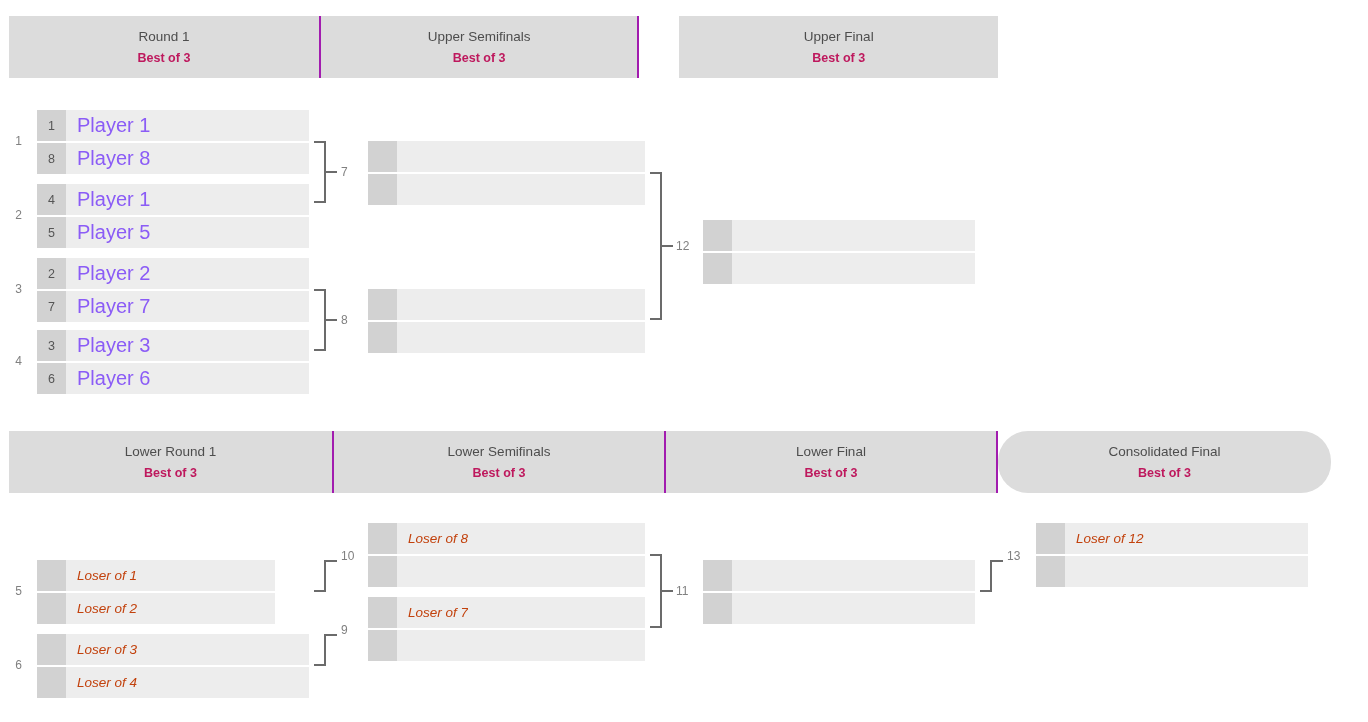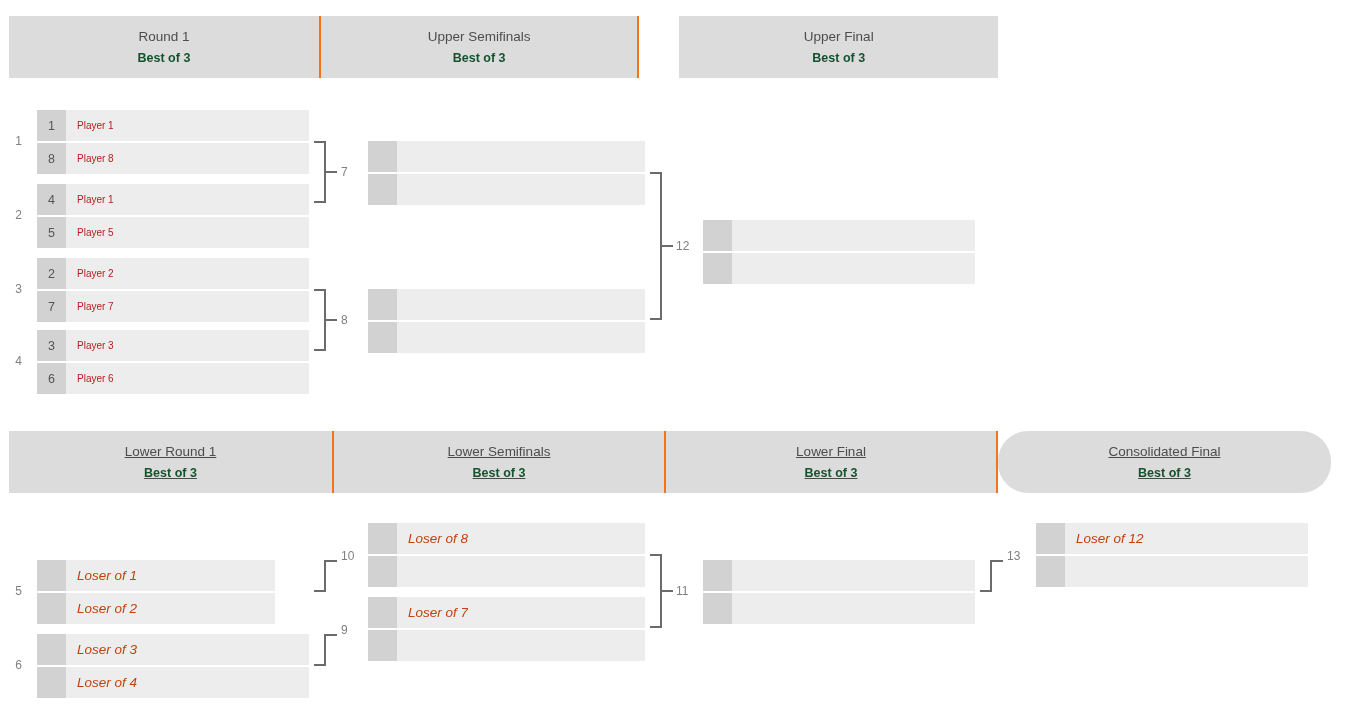--- a/index.html
+++ b/index.html
@@ -25,41 +25,41 @@
   }
 
   
   .header-strip {
     position: absolute;
     display: flex;
     height: 62px;
   }
   .header-cell {
     background: #dcdcdc;
-    border-right: 2px solid #f97316;
+    border-right: 2px solid #a21caf;
     box-sizing: border-box;
     display: flex;
     flex-direction: column;
     align-items: center;
     justify-content: center;
     gap: 9px;
   }
   .header-cell:last-child {
     border-right: none;
   }
   .header-title {
     font-size: 13.5px;
     color: #4d4d4d;
     line-height: 1;
     white-space: nowrap;
   }
   .header-sub {
     font-size: 12.5px;
     font-weight: bold;
-    color: #14532d;
+    color: #be185d;
     line-height: 1;
     white-space: nowrap;
   }
 
   
   .match {
     position: absolute;
   }
   .slot {
     display: flex;
@@ -78,22 +78,22 @@
     background: #d2d2d2;
     display: flex;
     align-items: center;
     justify-content: center;
     font-size: 12.5px;
     color: #555555;
     box-sizing: border-box;
   }
   .pname {
     padding-left: 11px;
-    font-size: 10px;
-    color: #b91c1c;
+    font-size: 20px;
+    color: #8b5cf6;
     white-space: nowrap;
     overflow: hidden;
   }
   .pname.placeholder {
     font-style: italic;
     font-size: 13.5px;
     color: #c2410c;
   }
   .pname.empty {
     color: transparent;
@@ -241,21 +241,21 @@
     <div class="slot">
       <div class="seed"></div>
       <div class="pname empty"></div>
     </div>
     <div class="slot">
       <div class="seed"></div>
       <div class="pname empty"></div>
     </div>
   </div>
 
-  <div class="header-strip" style="left:9px; top:431px; width:1322px;text-decoration:underline;">
+  <div class="header-strip" style="left:9px; top:431px; width:1322px;">
     <div class="header-cell" style="width:325px;">
       <div class="header-title">Lower Round 1</div>
       <div class="header-sub">Best of 3</div>
     </div>
     <div class="header-cell" style="width:332px;">
       <div class="header-title">Lower Semifinals</div>
       <div class="header-sub">Best of 3</div>
     </div>
     <div class="header-cell" style="width:332px;">
       <div class="header-title">Lower Final</div>

